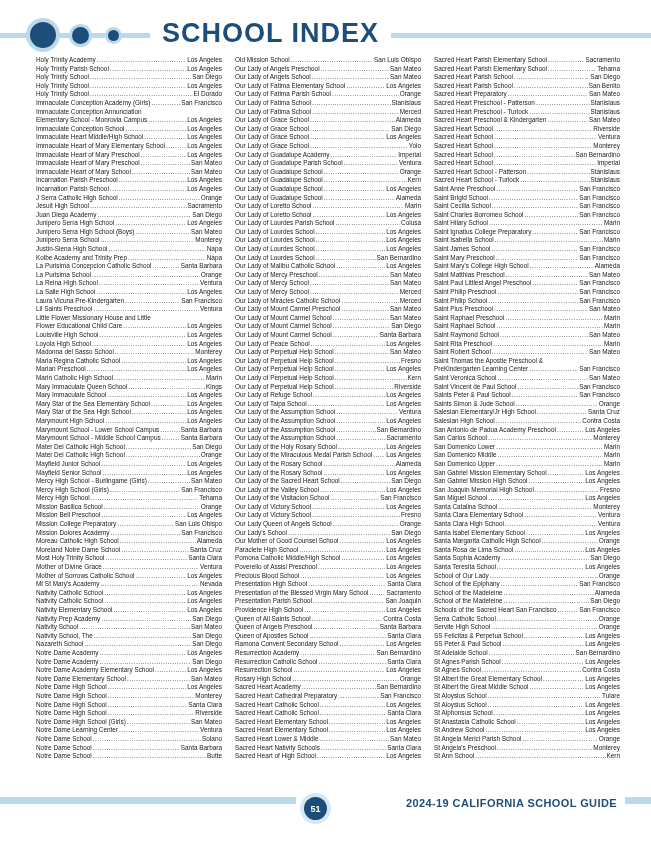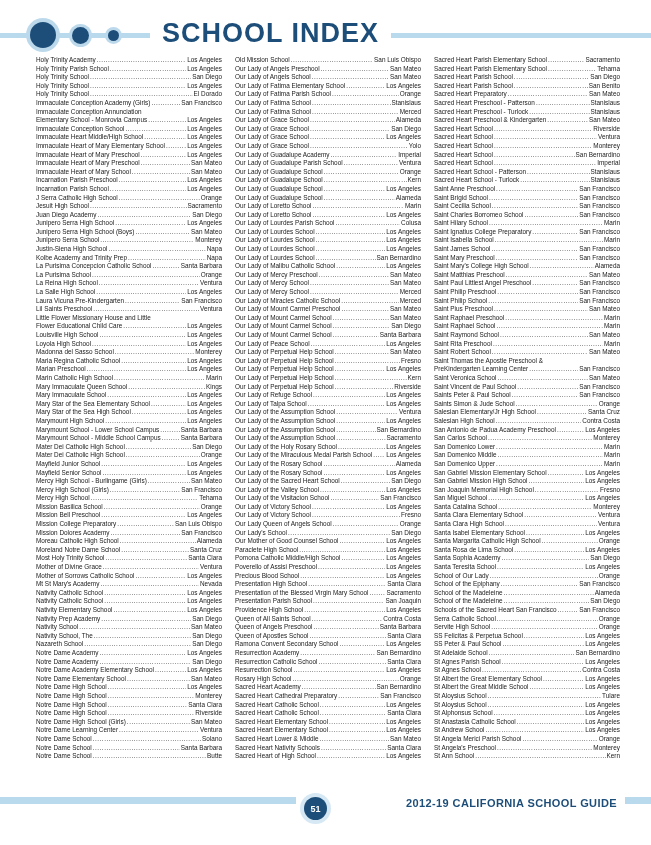--- a/index.html
+++ b/index.html
@@ -1565,15 +1565,15 @@
         <span class="leader"></span>
         <span class="loc">Kern</span>
       </div>
     </div>
 </main>
 
 <footer class="page-footer">
   <div class="fbar left"></div>
   <div class="page-badge">51</div>
   <div class="fspacer"></div>
-  <span class="guide-label">2012-19 CALIFORNIA SCHOOL GUIDE</span>
+  <span class="guide-label">2024-19 CALIFORNIA SCHOOL GUIDE</span>
   <div class="fbar right"></div>
 </footer>
 
 </body></html>

